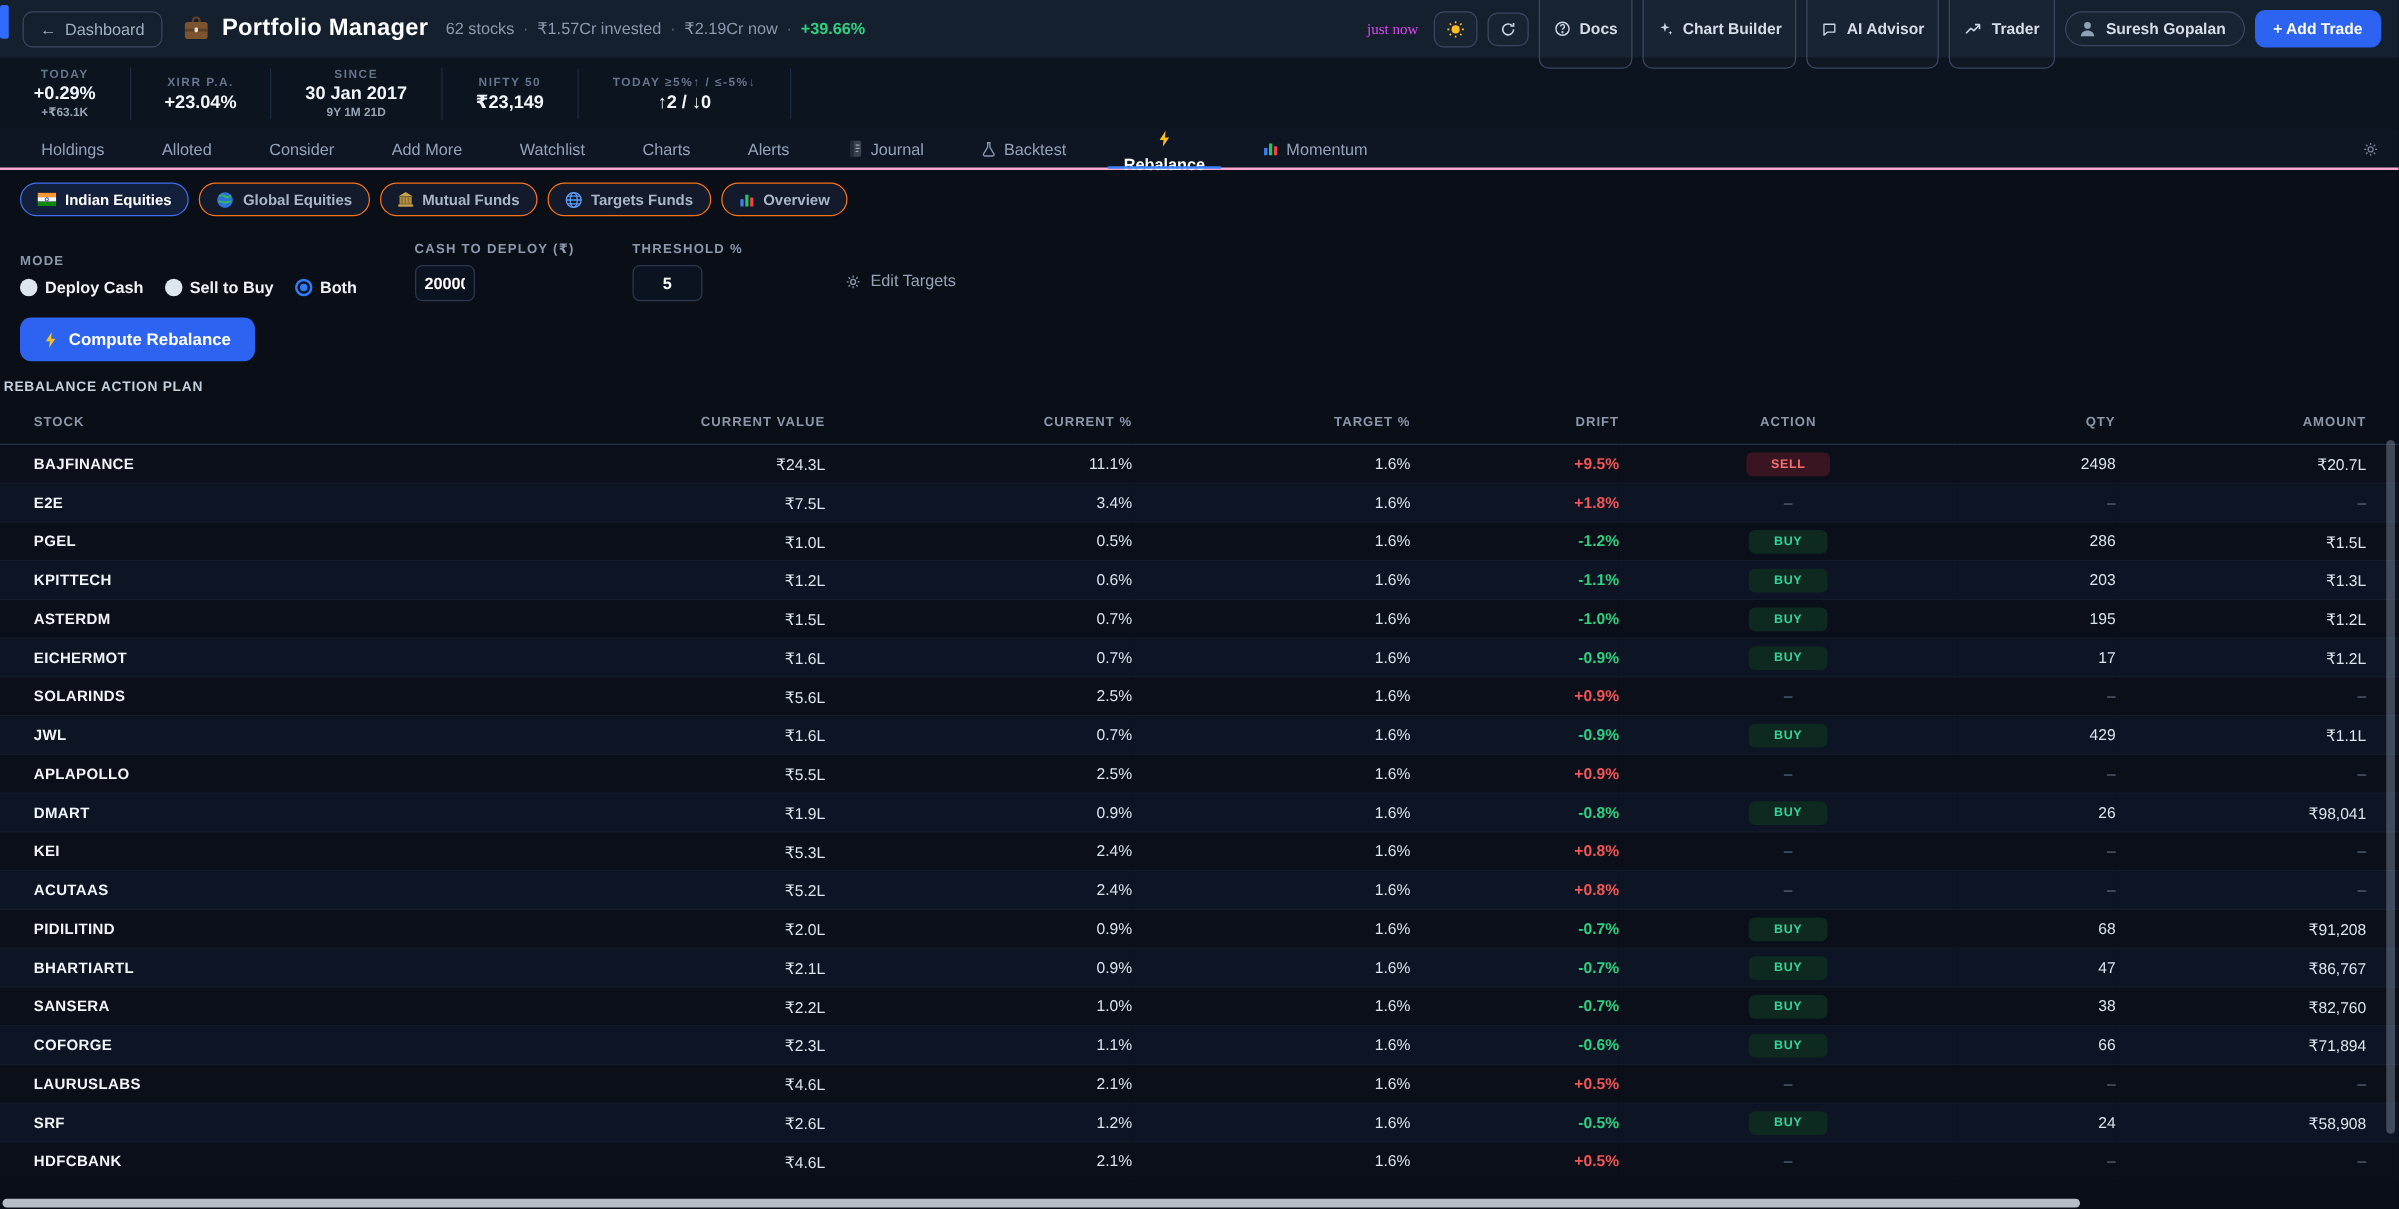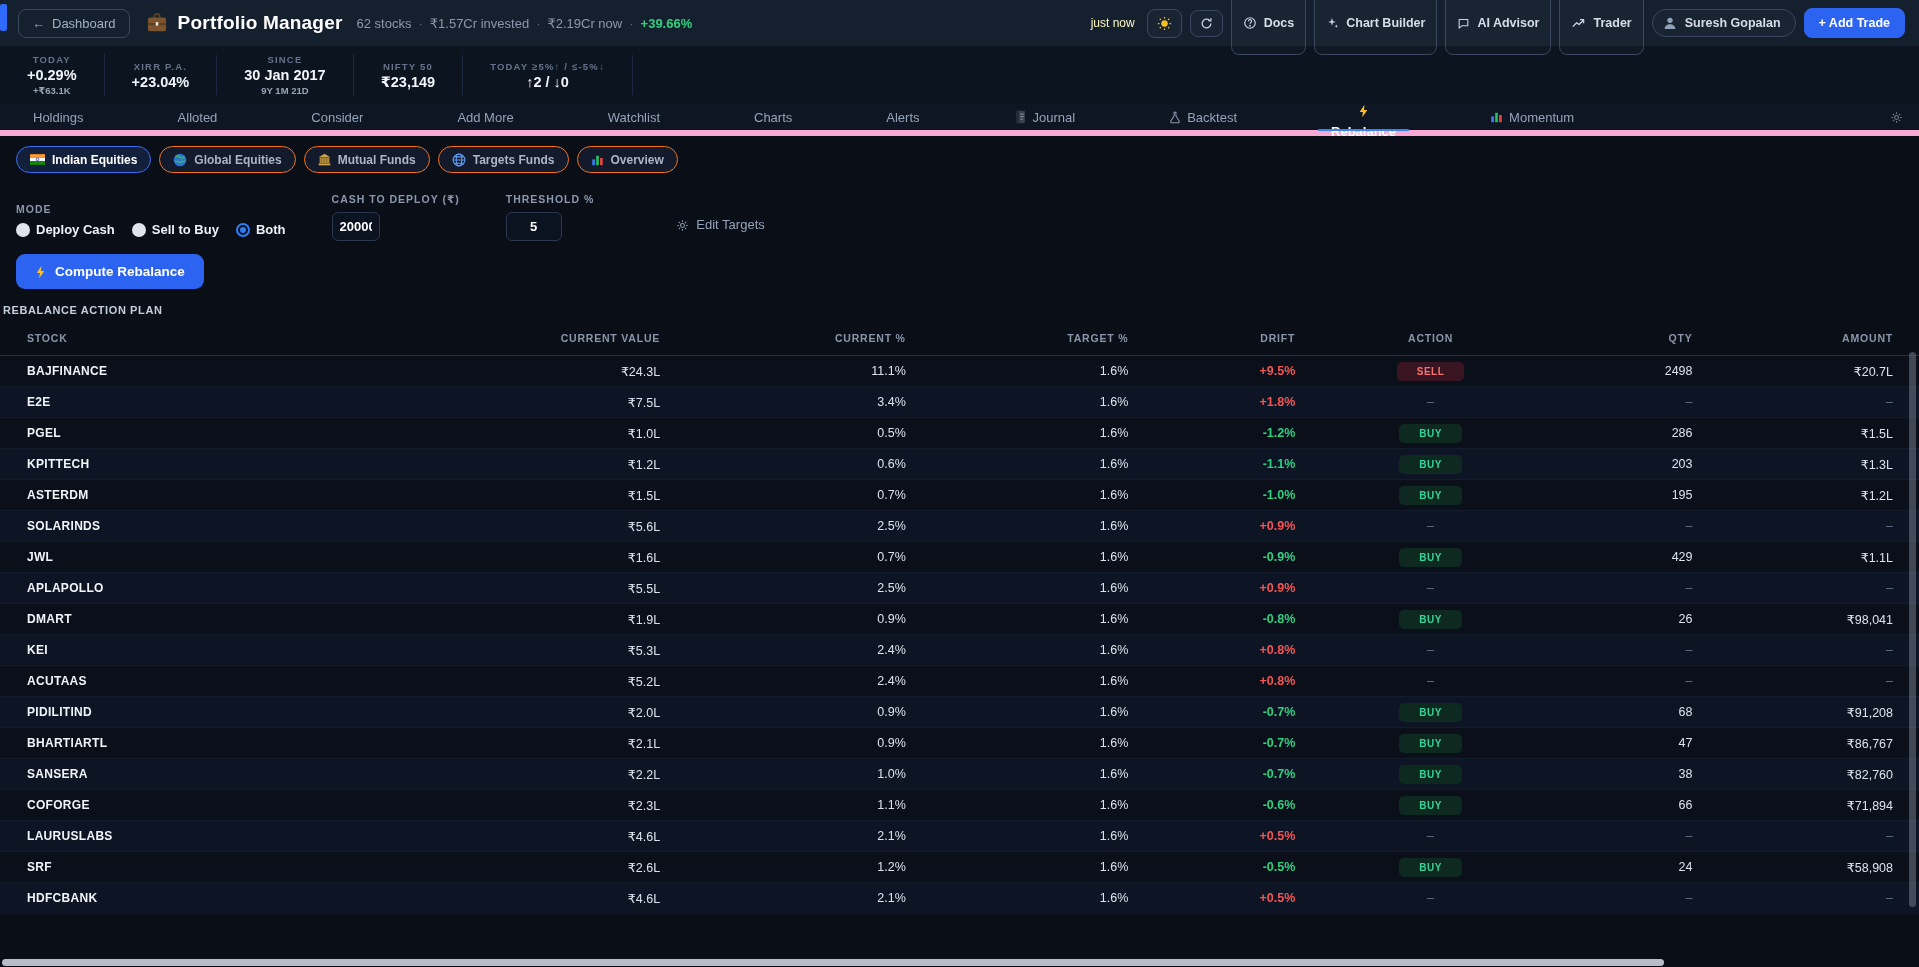--- a/index.html
+++ b/index.html
@@ -10,36 +10,36 @@
   
   .topbar { position:relative; display:flex; align-items:center; gap:10px; height:46px; background:#15202e; padding:0 14px 0 18px; }
   .accent-bar { position:absolute; left:0; top:4px; width:7px; height:27px; background:#2f6bff; border-radius:2px; }
   .back-btn { display:flex; align-items:center; gap:7px; border:1px solid #3a4761; background:transparent; color:#9fb0c4; border-radius:8px; padding:6px 13px; font-size:13px; font-family:inherit; cursor:pointer; }
   .app-icon { display:flex; margin-left:6px; }
   .app-title { font-size:19px; font-weight:800; color:#ffffff; letter-spacing:0.2px; }
   .meta { color:#8b98ad; font-size:13px; margin-left:4px; }
   .meta .sep { margin:0 7px; color:#5b6a7e; }
   .meta .gain { font-weight:700; }
   .topbar-right { margin-left:auto; display:flex; align-items:center; gap:8px; }
-  .last-updated { color:#fef9c3; font-size:12px; margin-right:4px; }
+  .last-updated { color:#d946ef; font-size:12px; margin-right:4px;font-family:Liberation Serif, serif; }
   .tb-btn { display:flex; align-items:center; gap:7px; border:1px solid #3a4761; background:rgba(255,255,255,0.02); color:#d5dde8; border-radius:8px; padding:24px 11px; font-size:12.5px; font-weight:600; font-family:inherit; cursor:pointer; white-space:nowrap; }
   .tb-btn.sq { padding:6px 9px; }
   .tb-btn.user { border-radius:999px; padding:5px 14px 5px 9px; }
   .tb-btn.add-trade { background:#2c63f0; border-color:#2c63f0; color:#fff; font-weight:700; padding:7px 14px; }
   .icon { display:inline-flex; align-items:center; }
 
   
   .statsbar { display:flex; align-items:center; height:58px; background:#0c1420; }
   .stat { display:flex; flex-direction:column; justify-content:center; text-align:center; gap:2px; padding:0 27px; border-right:1px solid #1c2940; min-height:40px; }
   .stat-label { font-size:9.5px; font-weight:700; letter-spacing:1.2px; color:#64748b; white-space:nowrap; }
   .stat-value { font-size:14.5px; font-weight:800; color:#f2f6fa; white-space:nowrap; }
   .stat-sub { font-size:9.5px; font-weight:600; color:#97a4b6; }
 
   
-  .tabsbar { display:flex; align-items:stretch; height:32px; background:#0e1624; border-bottom:6px solid #f9a8d4; padding:0 10px;gap:48px; }
+  .tabsbar { display:flex; align-items:stretch; height:32px; background:#0e1624; border-bottom:2px solid #f9a8d4; padding:0 10px; }
   .tab { display:flex; align-items:center; gap:6px; padding:0 23px; font-size:13px; color:#94a3b8; position:relative; cursor:pointer; white-space:nowrap; }
   .tab.active { color:#ffffff; font-weight:700;flex-direction:column; }
   .tab.active::after { content:""; position:absolute; left:10px; right:10px; bottom:-1px; height:2px; background:#3b82f6; border-radius:1px; }
   .tabs-gear { margin-left:auto; align-self:center; margin-right:6px; cursor:pointer; opacity:0.8; }
 
   
   .pills { display:flex; gap:8px; padding:10px 16px 8px; }
   .pill { display:flex; align-items:center; gap:7px; height:27px; padding:0 13px; border-radius:14px; border:1px solid #f97316; background:#121a2b; color:#aab6c8; font-size:12px; font-weight:600; cursor:pointer; white-space:nowrap; }
   .pill.active { background:#13203c; border-color:#3f6ff0; color:#ffffff; font-weight:700; }
 
@@ -438,20 +438,30 @@
     <td class="stock">ASTERDM</td>
     <td class="al-r">₹1.5L</td>
     <td class="al-r">0.7%</td>
     <td class="al-r">1.6%</td>
     <td class="al-r drift-neg">-1.0%</td>
     <td class="al-c"><span class="badge buy">BUY</span></td>
     <td class="al-r">195</td>
     <td class="al-r last">₹1.2L</td>
   </tr>
         <tr>
+    <td class="stock">EICHERMOT</td>
+    <td class="al-r">₹1.6L</td>
+    <td class="al-r">0.7%</td>
+    <td class="al-r">1.6%</td>
+    <td class="al-r drift-neg">-0.9%</td>
+    <td class="al-c"><span class="badge buy">BUY</span></td>
+    <td class="al-r">17</td>
+    <td class="al-r last">₹1.2L</td>
+  </tr>
+        <tr>
     <td class="stock">SOLARINDS</td>
     <td class="al-r">₹5.6L</td>
     <td class="al-r">2.5%</td>
     <td class="al-r">1.6%</td>
     <td class="al-r drift-pos">+0.9%</td>
     <td class="al-c"><span class="dash">–</span></td>
     <td class="al-r"><span class="dash">–</span></td>
     <td class="al-r last"><span class="dash">–</span></td>
   </tr>
         <tr>

